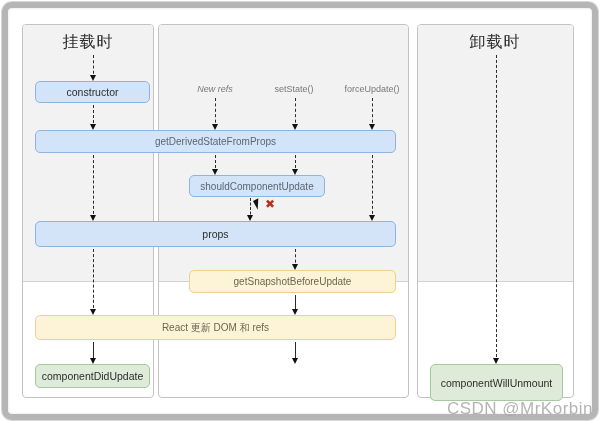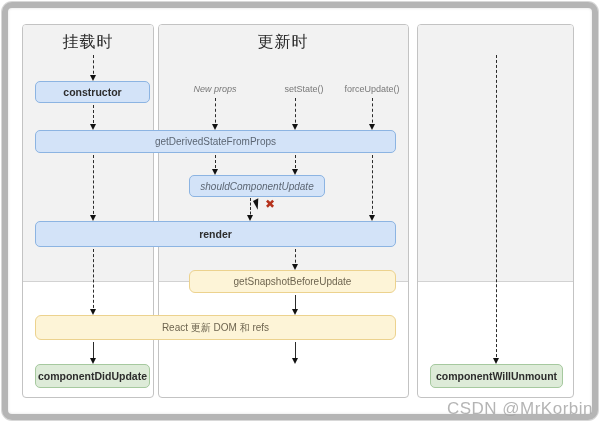--- a/index.html
+++ b/index.html
@@ -26,23 +26,23 @@
     position:absolute; top:32px; text-align:center;
     font-size:16px; color:#2a2a2a; letter-spacing:1px;
     transform:translateX(-50%); white-space:nowrap;
   }
   .node {
     position:absolute; box-sizing:border-box; border-radius:5px;
     border:1px solid; display:flex; align-items:center; justify-content:center;
     font-size:10px; white-space:nowrap; z-index:3;
   }
   .node.blue   { background:var(--blue-fill,#d3e3f8);  border-color:var(--blue-border,#8cb4e2); }
-  .node.yellow { background:var(--yellow-fill,#fdf4d7); border-color:var(--yellow-border,#ecd28e);border-radius:6px; }
+  .node.yellow { background:var(--yellow-fill,#fdf4d7); border-color:var(--yellow-border,#ecd28e); }
   .node.green  { background:var(--green-fill,#ddebd8); border-color:var(--green-border,#a6c99f); }
-  .node.bold   { font-weight:bold; color:#2d2d2d; font-size:10.5px; }
+  .node.bold   { font-weight:normal; color:#2d2d2d; font-size:10.5px; }
   .node.plain  { color:#5c6673; }
   .node.yellow.plain { color:#6e6550; }
   .node.italic { color:#6e6550; }
   .trigger {
     position:absolute; top:84px; transform:translateX(-50%);
     font-size:9px; color:#787878; white-space:nowrap; z-index:2;
   }
   .trigger.italic { font-style:italic; }
   .arr { position:absolute; width:0; z-index:2; }
   .arr.dashed { border-left:1px dashed #2b2b2b; }
@@ -78,34 +78,34 @@
     <div class="phase-top"></div>
   </div>
   <div class="column" style="left:158px;width:251px;">
     <div class="phase-top"></div>
   </div>
   <div class="column" style="left:417px;width:157px;">
     <div class="phase-top"></div>
   </div>
 
   <div class="col-title" style="left:88px;">挂载时</div>
-  <div class="col-title" style="left:283px;">更新时</div>
+  <div class="col-title" style="left:495px;">卸载时</div>
 
-  <div class="trigger italic" style="left:215px;">New props</div>
-  <div class="trigger" style="left:304px;">setState()</div>
+  <div class="trigger italic" style="left:215px;">New refs</div>
+  <div class="trigger" style="left:294px;">setState()</div>
   <div class="trigger" style="left:372px;">forceUpdate()</div>
 
   <div class="node blue bold" style="left:35px;top:81px;width:115px;height:22px;">constructor</div>
   <div class="node blue plain" style="left:35px;top:130px;width:361px;height:23px;">getDerivedStateFromProps</div>
-  <div class="node blue plain" style="left:189px;top:175px;width:136px;height:22px;font-style:italic;">shouldComponentUpdate</div>
-  <div class="node blue bold" style="left:35px;top:221px;width:361px;height:26px;">render</div>
+  <div class="node blue plain" style="left:189px;top:175px;width:136px;height:22px;">shouldComponentUpdate</div>
+  <div class="node blue bold" style="left:35px;top:221px;width:361px;height:26px;">props</div>
   <div class="node yellow plain" style="left:189px;top:270px;width:207px;height:23px;">getSnapshotBeforeUpdate</div>
   <div class="node yellow italic" style="left:35px;top:315px;width:361px;height:25px;">React 更新 DOM 和 refs</div>
   <div class="node green bold" style="left:35px;top:364px;width:115px;height:24px;">componentDidUpdate</div>
-  <div class="node green bold" style="left:430px;top:364px;width:133px;height:24px;">componentWillUnmount</div>
+  <div class="node green bold" style="left:430px;top:364px;width:133px;height:37px;">componentWillUnmount</div>
 
   <div class="arr dashed" style="left:93px;top:55px;height:24px;"></div>
   <div class="arr dashed" style="left:93px;top:105px;height:23px;"></div>
   <div class="arr dashed" style="left:93px;top:155px;height:64px;"></div>
   <div class="arr dashed" style="left:93px;top:249px;height:64px;"></div>
   <div class="arr solid" style="left:93px;top:342px;height:20px;"></div>
 
   <div class="arr dashed" style="left:215px;top:98px;height:30px;"></div>
   <div class="arr dashed" style="left:295px;top:98px;height:30px;"></div>
   <div class="arr dashed" style="left:372px;top:98px;height:30px;"></div>

